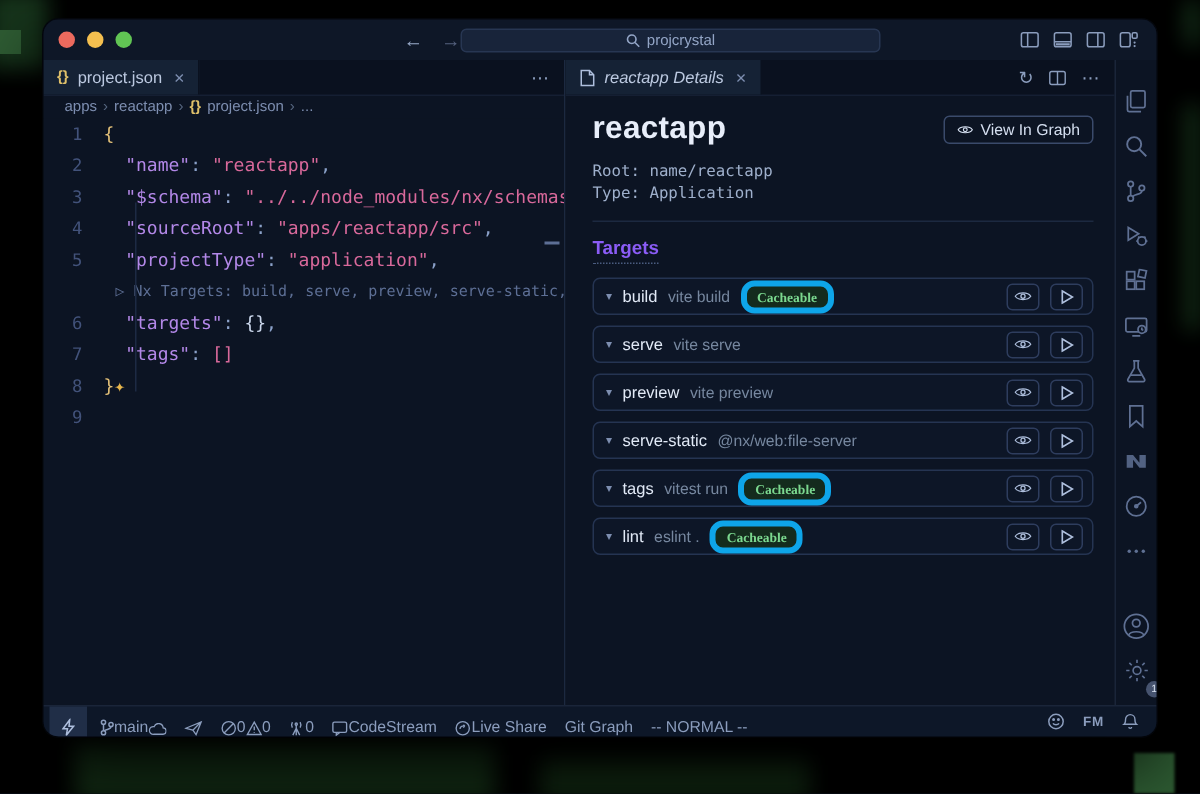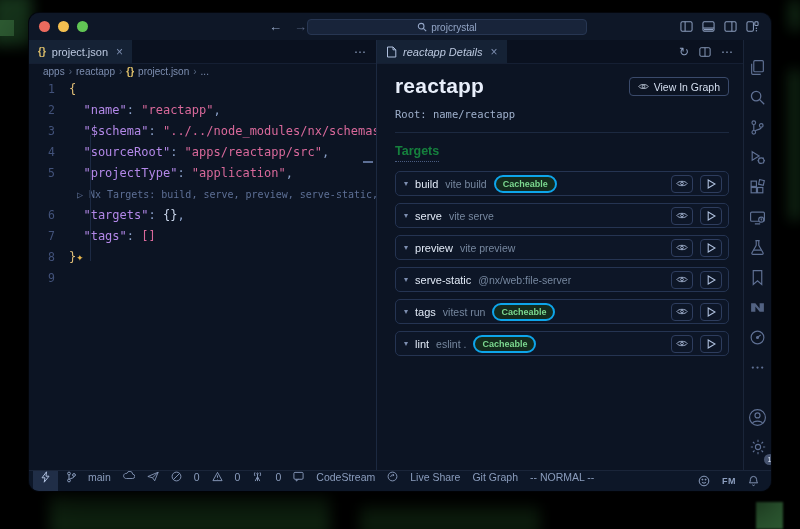--- a/index.html
+++ b/index.html
@@ -57,46 +57,46 @@
   .overview-dash { position:absolute; right:3px; top:82px; width:10px; height:2px; background:#5d6f95; }
 
   
   .panel { flex:1; overflow:hidden; padding:10px 14px 0 18px; background:#0c1423; }
   .panel-head { display:flex; align-items:flex-start; justify-content:space-between; }
   .panel-title { color:#e8eefa; font-size:21px; font-weight:600; letter-spacing:.2px; }
   .btn-graph { display:flex; align-items:center; gap:5px; height:19px; padding:0 8px; margin-top:3px;
     border:1px solid #3a4a6b; border-radius:4px; background:transparent; color:#d5dff0; font-size:10.5px; }
   .meta { margin-top:9px; font-family:"DejaVu Sans Mono",monospace; font-size:10.5px; color:#9fb0cc; line-height:15px; }
   .panel hr { border:none; border-top:1px solid #1c2940; margin:10px 0 8px; }
-  .targets-title { display:inline-block; color:#15803d; font-size:12.5px; font-weight:bold;
+  .targets-title { display:inline-block; color:#8b5cf6; font-size:12.5px; font-weight:bold;
     border-bottom:1px dotted #4a5c80; padding-bottom:3px; margin-bottom:9px; }
   .trow { height:25px; border:1px solid #253452; border-radius:5px; display:flex; align-items:center;
     gap:7px; padding:0 6px 0 8px; margin-bottom:7px; background:#0d1627; }
   .trow .chev { color:#7d8eb0; font-size:8px; }
   .trow .tname { color:#e2eaf7; font-size:11px; font-weight:normal; }
   .trow .tcmd { color:#76879f; font-size:10.5px; }
-  .pill { font-size:9px; font-weight:bold; color:#7bd88f; background:#142b1d; border:2px solid #0ea5e9;
-    border-radius:9px; padding:2px 7px; }
+  .pill { font-size:9px; font-weight:bold; color:#7bd88f; background:#142b1d; border:4px solid #0ea5e9;
+    border-radius:9px; padding:2px 7px;font-family:Liberation Serif, serif; }
   .trow .spacer { flex:1; }
   .sqbtn { width:22px; height:18px; border:1px solid #2e3d5e; border-radius:4px; display:flex;
     align-items:center; justify-content:center; color:#aebfdd; background:transparent; }
 
   
   .activitybar { width:28px; flex:none; border-left:1px solid #1a2539; display:flex; flex-direction:column;
     align-items:center; padding-top:12px; color:#5f7093; }
   .ab-ic { height:30px; display:flex; align-items:center; justify-content:center; width:100%; }
   .ab-spacer { flex:1; }
   .gear-wrap { position:relative; margin-bottom:8px; }
   .gear-badge { position:absolute; right:-4px; bottom:-3px; width:11px; height:11px; border-radius:50%;
     background:#46536f; color:#dbe4f2; font-size:7px; display:flex; align-items:center; justify-content:center; }
 
   
   .statusbar { height:21px; flex:none; background:#0d1728; border-top:1px solid #1a2539;
     display:flex; align-items:center; font-size:10.5px; color:#8b9dbd; padding:0 6px 0 4px; }
-  .sb-item { display:flex; align-items:flex-start; gap:12px; padding:0 6px; height:100%; }
+  .sb-item { display:flex; align-items:flex-end; gap:0; padding:0 6px; height:100%; }
   .sb-remote { background:#202e47; padding:0 8px; margin-right:2px; }
   .sb-right { margin-left:auto; display:flex; align-items:center; }
   svg { display:block; }
 </style>
 </head>
 <body>
 
 <div class="patch blur" style="left:-8px;top:-6px;width:40px;height:52px;"></div>
 <div class="patch" style="left:0;top:20px;width:14px;height:16px;background:#2e5c33;"></div>
 <div class="patch blur" style="left:789px;top:70px;width:11px;height:150px;"></div>
@@ -213,20 +213,21 @@
           <button class="btn-graph">
             <svg width="11" height="9" viewBox="0 0 14 10" fill="none" stroke="#d5dff0" stroke-width="1">
                 <path d="M1 5 C3 1.6 11 1.6 13 5 C11 8.4 3 8.4 1 5 Z"></path>
                 <circle cx="7" cy="5" r="1.6"></circle>
               </svg>
             <span>View In Graph</span>
           </button>
         </div>
         <div class="meta">
           <div><span>Root:</span> <span>name/reactapp</span></div>
+          <div><span>Type:</span> <span>Application</span></div>
         </div>
         <hr>
         <div><span class="targets-title">Targets</span></div>
         <div id="targets-list">
   <div class="trow">
     <span class="chev">▾</span>
     <span class="tname">build</span>
     <span class="tcmd">vite build</span>
     <span class="pill">Cacheable</span>
     <span class="spacer"></span>

